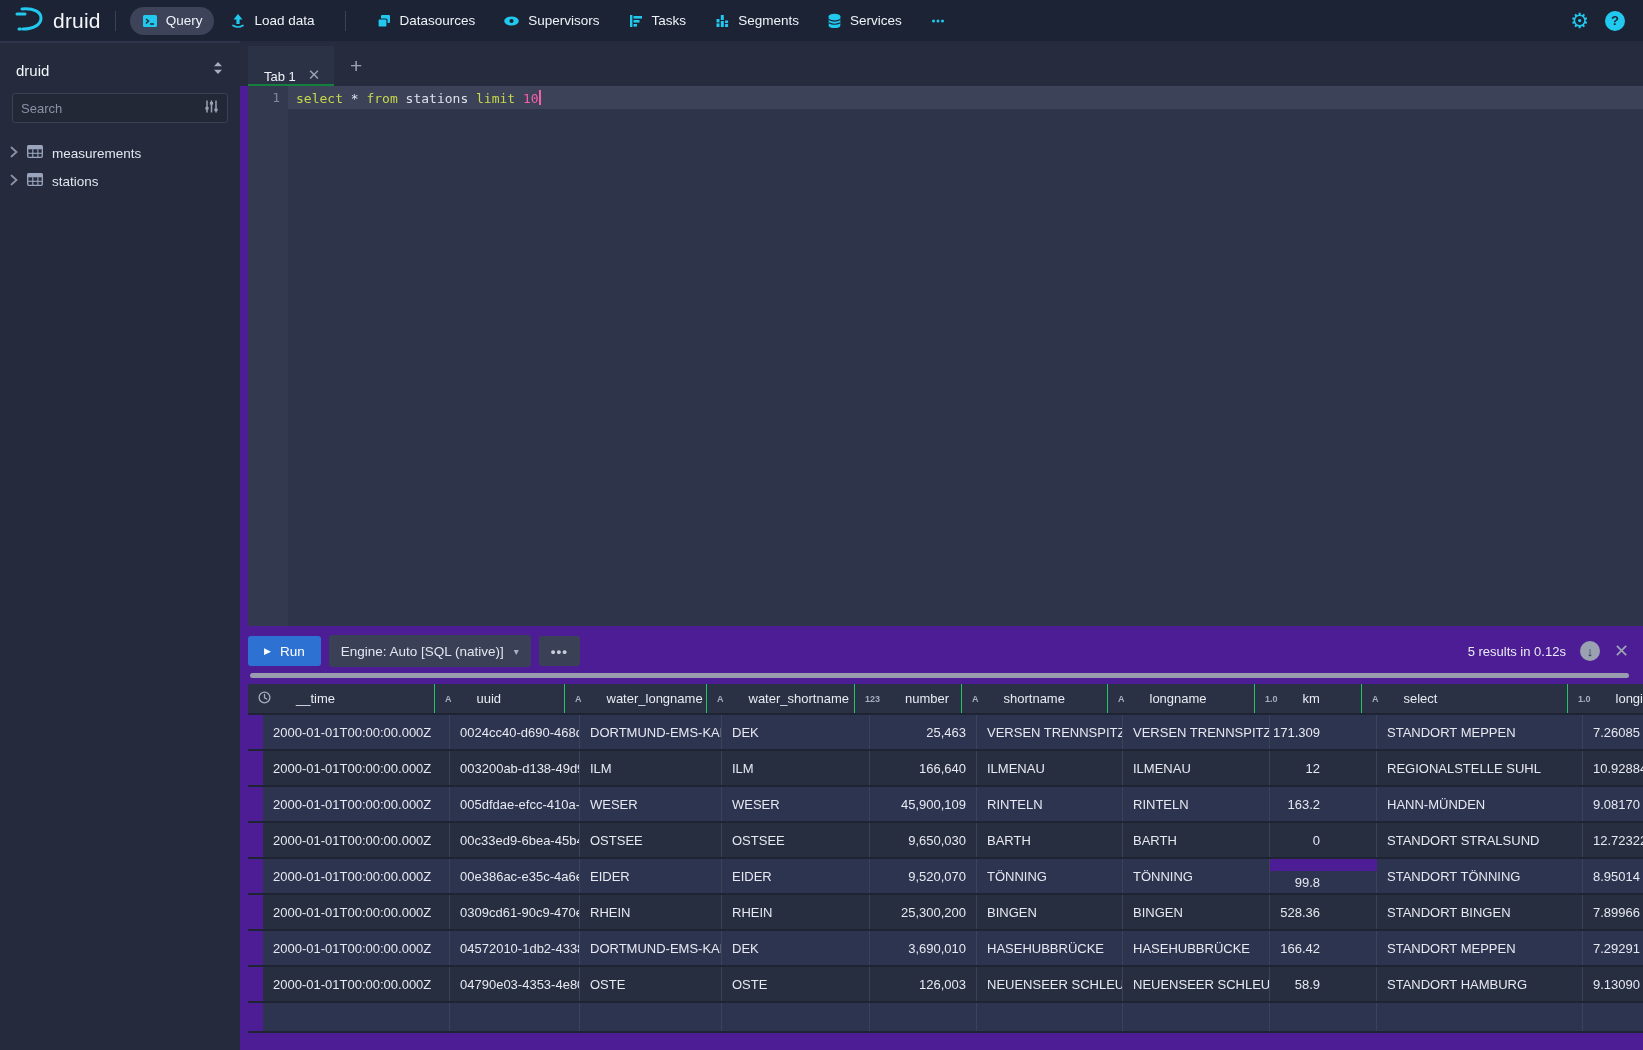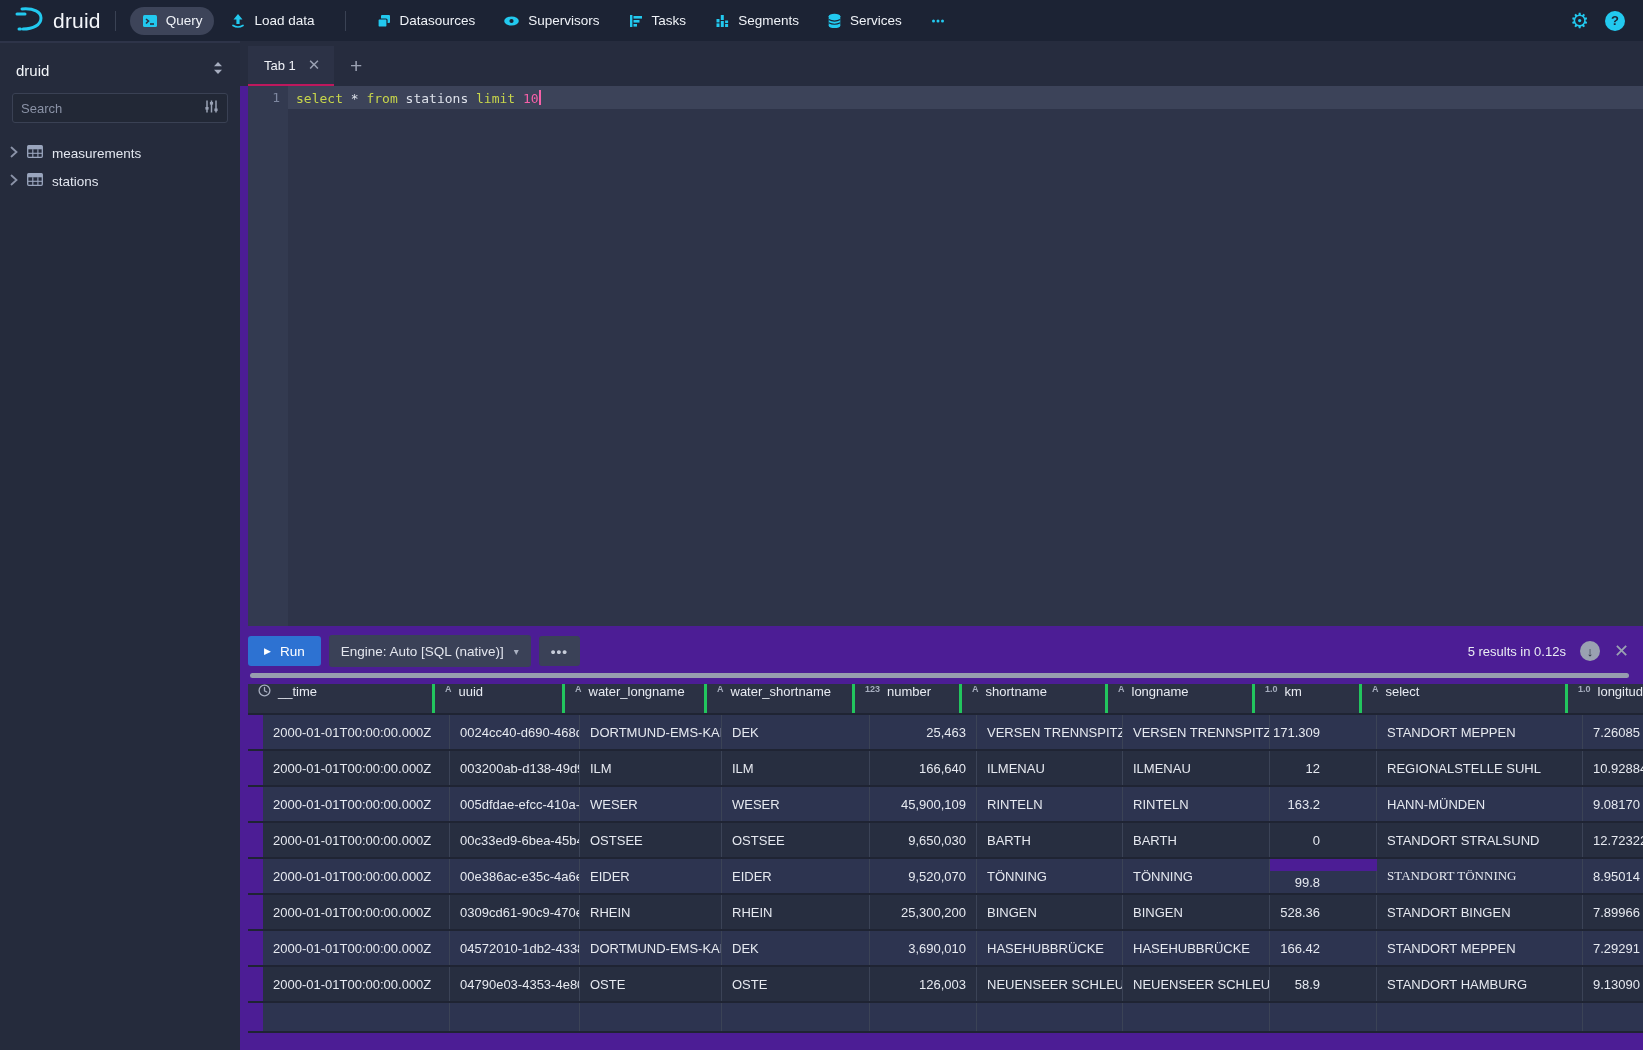--- a/index.html
+++ b/index.html
@@ -49,23 +49,23 @@
     flex:1; background:transparent; border:none; outline:none;
     color:#dfe4ee; font-size:13px; font-family:"Liberation Sans", sans-serif;
   }
   .search-box input::placeholder { color:#8a92a6; }
   .tree { margin-top:16px; }
   .tree-item { display:flex; align-items:center; gap:9px; padding:6px 10px; font-size:13.5px; color:#e2e6ef; cursor:pointer; }
   
   .main { position:absolute; top:41px; left:240px; right:0; bottom:0; }
   .tabbar { position:absolute; top:0; left:0; right:0; height:45px; background:#262c3e; display:flex; align-items:flex-end; padding-left:8px; }
   .tab {
-    height:40px; min-width:86px; display:flex; align-items:center; gap:12px;
+    height:40px; min-width:86px; display:flex; align-items:flex-end; gap:12px;
     padding:0 12px 0 16px; font-size:13px; color:#f0f2f7;
-    background:#2c3246; border-bottom:2px solid #be185d; cursor:pointer;
+    background:#2c3246; border-bottom:2px solid #15803d; cursor:pointer;
   }
   .tab-close { color:#9aa1b2; font-size:15px; cursor:pointer; }
   .tab-add { color:#9aa1b2; font-size:21px; padding:0 16px 8px 16px; cursor:pointer; }
   
   .editor { position:absolute; top:45px; left:8px; right:0; height:540px; background:#2e3449; font-family:"DejaVu Sans Mono", monospace; font-size:13px; }
   .gutter { position:absolute; top:0; left:0; bottom:0; width:40px; background:#333a50; }
   .active-line { position:absolute; top:0; left:0; right:0; height:23px; background:#3c4359; }
   .line-no { position:absolute; top:4px; left:0; width:32px; text-align:right; color:#7e87a0; }
   .code-line { position:absolute; top:4px; left:48px; white-space:pre; }
   .tok-kw { color:#c8d64b; }
@@ -83,22 +83,22 @@
   .run-right { margin-left:auto; display:flex; align-items:center; gap:14px; }
   .result-status { font-size:13px; color:#e9ecf3; }
   .dl-circle { width:20px; height:20px; border-radius:50%; background:#9aa1b1; display:flex; align-items:center; justify-content:center; cursor:pointer; }
   .dl-arrow { color:#232938; font-size:13px; font-weight:bold; line-height:1; }
   .panel-close { color:#9aa1b2; font-size:18px; cursor:pointer; }
   
   .results { position:absolute; top:628px; left:8px; right:0; bottom:0; overflow:hidden; }
   .hscroll { height:5px; background:#979daf; border-radius:3px; margin:4px 14px 6px 2px; cursor:pointer; }
   .thead { display:flex; background:#2b3144; border-bottom:2px solid #1f2433; height:31px; }
   .th {
-    display:flex; align-items:flex-start; gap:7px; padding-left:10px; font-size:13px; color:#e8ebf2;
-    border-right:3px solid #22c55e; overflow:hidden; white-space:nowrap; flex:none; cursor:pointer;
+    display:flex; align-items:center; gap:25px; padding-left:10px; font-size:13px; color:#e8ebf2;
+    border-right:1px solid #22c55e; overflow:hidden; white-space:nowrap; flex:none; cursor:pointer;
   }
   .type-glyph { font-size:9px; font-weight:bold; color:#a6adbf; letter-spacing:0; }
   .row { display:flex; height:36px; border-bottom:2px solid #1f2433;padding-left:15px; }
   .row.odd  .td { background:#2d3450; }
   .row.even .td { background:#272e40; }
   .td {
     display:flex; align-items:center; padding-left:10px; font-size:13px; color:#e6e9f0;
     border-right:1px solid #3b4356; overflow:hidden; white-space:nowrap; flex:none; cursor:pointer;
   }
   .td.align-right { justify-content:flex-end; padding-right:10px; padding-left:2px; }
@@ -408,21 +408,21 @@
           </div>
           <div class="row odd">
             <div class="td align-left" style="width: 187px;">2000-01-01T00:00:00.000Z</div>
             <div class="td align-left" style="width: 130px;">00e386ac-e35c-4a6e-80</div>
             <div class="td align-left" style="width: 142px;">EIDER</div>
             <div class="td align-left" style="width: 148px;">EIDER</div>
             <div class="td align-right" style="width: 107px;">9,520,070</div>
             <div class="td align-left" style="width: 146px;">TÖNNING</div>
             <div class="td align-left" style="width: 147px;">TÖNNING</div>
             <div class="td align-km" style="width: 107px; margin-top: 12px;">99.8</div>
-            <div class="td align-left" style="width: 206px; font-family: Liberation Serif, serif;">STANDORT TÖNNING</div>
+            <div class="td align-left" style="width: 206px;">STANDORT TÖNNING</div>
             <div class="td align-left" style="width: 120px;">8.95014</div>
           </div>
           <div class="row even">
             <div class="td align-left" style="width: 187px;">2000-01-01T00:00:00.000Z</div>
             <div class="td align-left" style="width: 130px;">0309cd61-90c9-470e-99</div>
             <div class="td align-left" style="width: 142px;">RHEIN</div>
             <div class="td align-left" style="width: 148px;">RHEIN</div>
             <div class="td align-right" style="width: 107px;">25,300,200</div>
             <div class="td align-left" style="width: 146px;">BINGEN</div>
             <div class="td align-left" style="width: 147px;">BINGEN</div>

